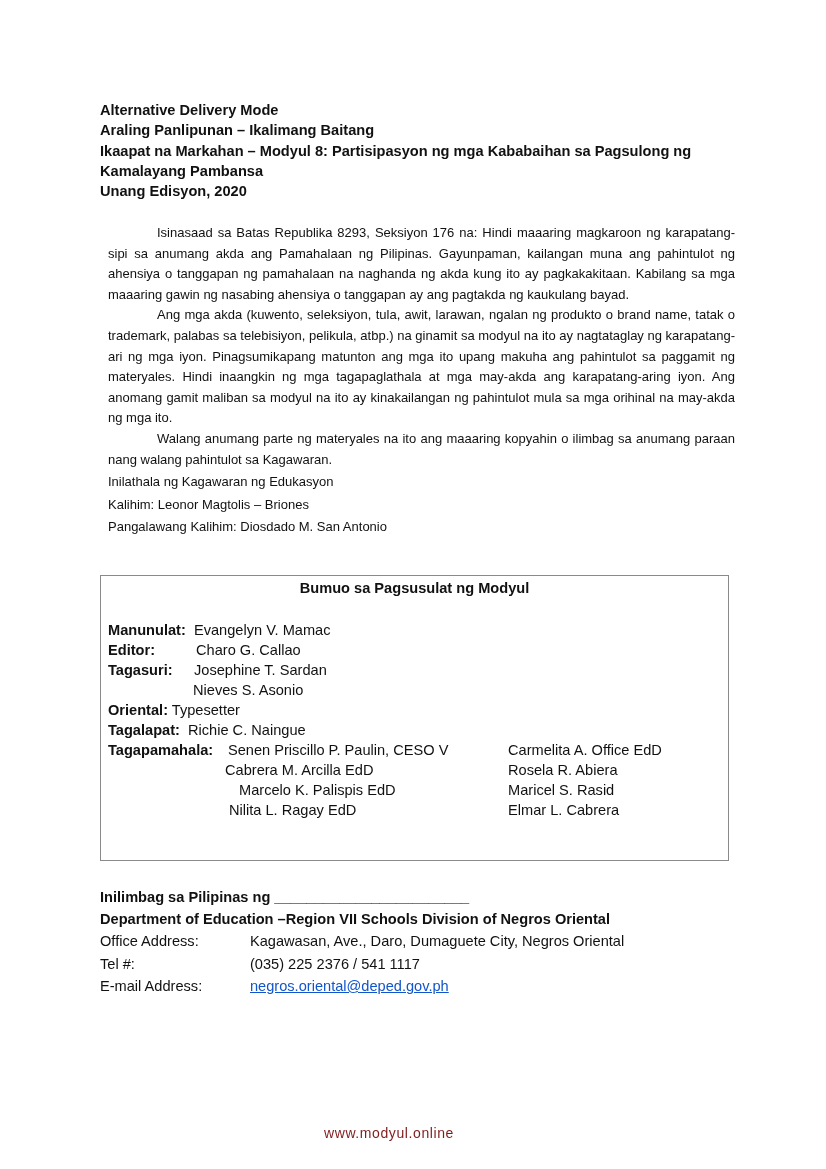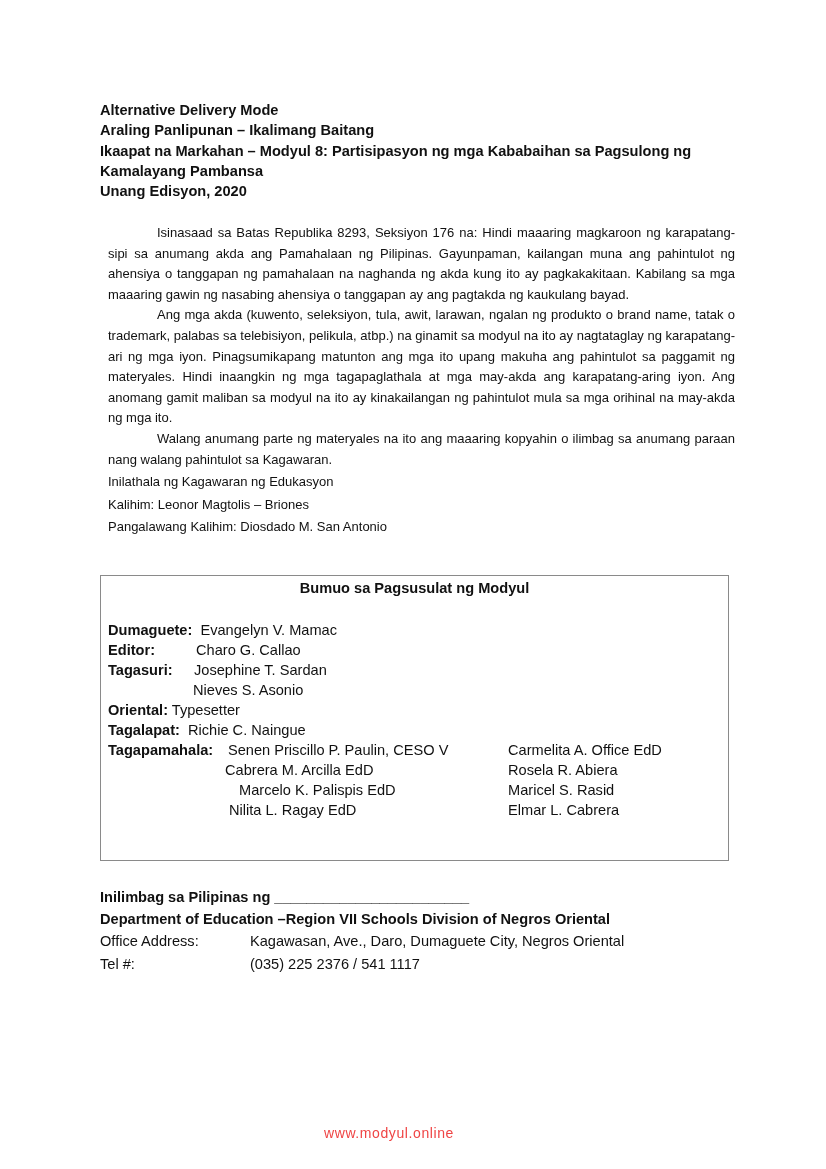--- a/index.html
+++ b/index.html
@@ -20,21 +20,21 @@
                      font-weight: bold; }
     .crow { position: absolute; left: 7px; white-space: nowrap; line-height: 20px; }
     .crow b { font-weight: bold; }
     .col2 { position: absolute; left: 407px; white-space: nowrap; line-height: 20px; }
     .footer { position: absolute; left: 100px; top: 887px; width: 640px; font-size: 14.6px; }
     .footer .bold { font-weight: bold; line-height: 21.5px; white-space: nowrap; }
     .frow { line-height: 22.5px; white-space: nowrap; display: flex; }
     .frow .lbl { width: 150px; }
     .email-link { color: #1155cc; text-decoration: underline; }
     .watermark { position: absolute; top: 1125px; left: 0; width: 778px; text-align: center;
-                 color: #ef4444; font-size: 14px; letter-spacing: 0.6px; }
+                 color: #7f1d1d; font-size: 14px; letter-spacing: 0.6px; }
   </style>
 </head>
 <body>
 
 <div class="page">
   <div class="title-block">
     <div>Alternative Delivery Mode</div>
     <div>Araling Panlipunan – Ikalimang Baitang</div>
     <div>Ikaapat na Markahan – Modyul 8: Partisipasyon ng mga Kababaihan sa Pagsulong ng</div>
     <div>Kamalayang Pambansa</div>
@@ -48,21 +48,21 @@
     <p class="plain first">Inilathala ng Kagawaran ng Edukasyon</p>
     <p class="plain">Kalihim: Leonor Magtolis – Briones</p>
     <p class="plain">Pangalawang Kalihim: Diosdado M. San Antonio</p>
   </div>
 </div>
 
 <div class="credits-box">
   <div class="credits-title">Bumuo sa Pagsusulat ng Modyul</div>
 
   <div class="crow" style="top:44px;">
-    <b>Dumaguete:</b>&nbsp;
+    <b>Manunulat:</b>&nbsp;
     <span>Evangelyn V. Mamac</span>
   </div>
   <div class="crow" style="top:64px;">
     <b>Editor:</b>
     <span style="position:absolute; left:88px;">Charo G. Callao</span>
   </div>
   <div class="crow" style="top:84px;">
     <b>Tagasuri:</b>
     <span style="position:absolute; left:86px;">Josephine T. Sardan</span>
   </div>
@@ -93,15 +93,19 @@
   <div class="bold">Inilimbag sa Pilipinas ng ________________________</div>
   <div class="bold">Department of Education –Region VII Schools Division of Negros Oriental</div>
   <div class="frow">
     <span class="lbl">Office Address:</span>
     <span>Kagawasan, Ave., Daro, Dumaguete City, Negros Oriental</span>
   </div>
   <div class="frow">
     <span class="lbl">Tel #:</span>
     <span>(035) 225 2376 / 541 1117</span>
   </div>
+  <div class="frow">
+    <span class="lbl">E-mail Address:</span>
+    <a class="email-link" href="mailto:negros.oriental@deped.gov.ph">negros.oriental@deped.gov.ph</a>
+  </div>
 </div>
 
 <div class="watermark">www.modyul.online</div>
 
 </body></html>

